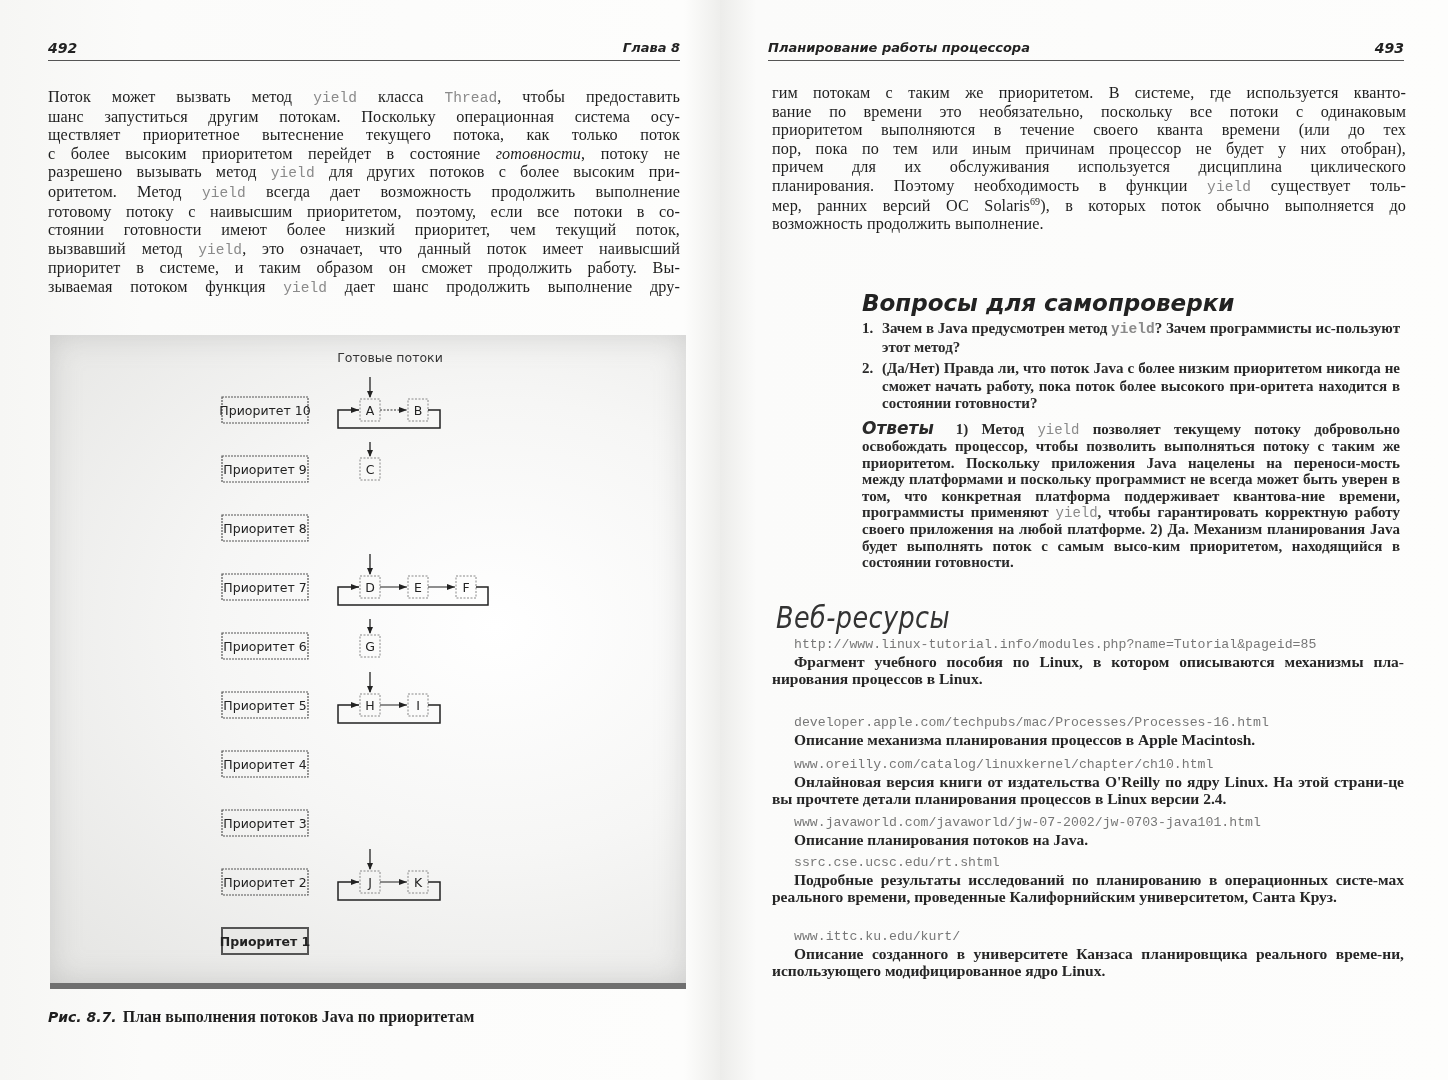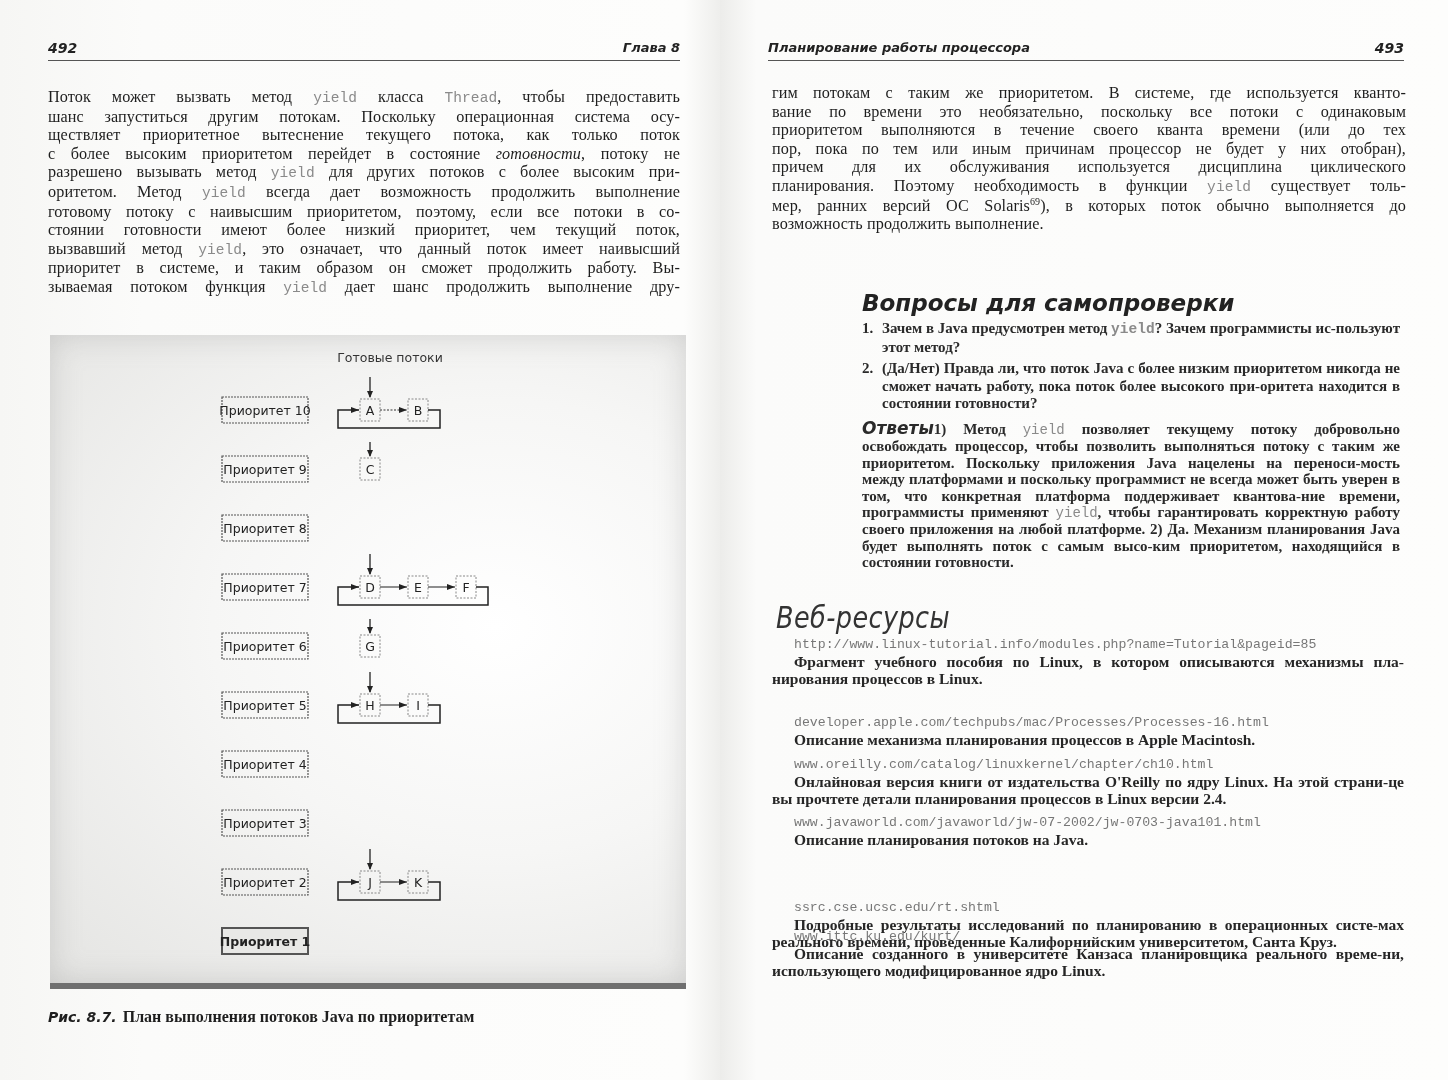--- a/index.html
+++ b/index.html
@@ -45,21 +45,21 @@
   .fig-lbl { font-family: "DejaVu Sans", sans-serif; font-size: 12.5px; fill: #222; }
   .fig-title { font-family: "DejaVu Sans", sans-serif; font-size: 12.5px; fill: #333; }
   .caption { position: absolute; left: 48px; top: 1008px; font-size: 16px; font-weight: bold; white-space: nowrap; }
   .caption .fn { font-family: "DejaVu Sans", sans-serif; font-style: italic; font-weight: bold; font-size: 14px; margin-right: 6px; margin-top: 12px; }
 
   .heading-it { position: absolute; font-family: "DejaVu Sans", sans-serif; font-style: italic; font-weight: bold; color: #222; white-space: nowrap; }
   .qlist { position: absolute; left: 862px; top: 320px; width: 538px; font-size: 15px; line-height: 17.5px; font-weight: bold; color: #2a2a2a; }
   .qitem { position: relative; padding-left: 20px; margin-bottom: 4px; text-align: justify; }
   .qitem .num { position: absolute; left: 0; top: 0; }
   .answers { position: absolute; left: 862px; top: 420px; width: 538px; font-size: 15px; line-height: 16.4px; font-weight: bold; color: #2a2a2a; text-align: justify; }
-  .answers .lbl { font-family: "DejaVu Sans", sans-serif; font-style: italic; font-weight: bold; font-size: 17px; }
+  .answers .lbl { font-family: "DejaVu Sans", sans-serif; font-style: italic; font-weight: bold; font-size: 17px; margin-right: 22px; }
   .answers .code { font-weight: normal; font-size: 14px; }
 
   .web-h { left: 776px; top: 600px; font-size: 30px; font-weight: normal; font-style: italic; letter-spacing: 0.5px; color: #333; transform: scaleX(0.85); transform-origin: left; }
   .res { position: absolute; left: 772px; width: 632px; }
   .res .url { display: block; padding-left: 22px; font-family: "Liberation Mono", monospace; font-size: 13.2px; color: #777; line-height: 17px; }
   .res .desc { display: block; font-size: 15.5px; line-height: 17px; font-weight: bold; color: #262626; text-indent: 22px; text-align: justify; }
 </style>
 </head>
 <body>
 
@@ -201,21 +201,21 @@
       <span class="desc">Описание механизма планирования процессов в Apple Macintosh.</span>
     </div>
     <div class="res" style="top: 756px;">
       <span class="url">www.oreilly.com/catalog/linuxkernel/chapter/ch10.html</span>
       <span class="desc">Онлайновая версия книги от издательства O'Reilly по ядру Linux. На этой страни-це вы прочтете детали планирования процессов в Linux версии 2.4.</span>
     </div>
     <div class="res" style="top: 814px;">
       <span class="url">www.javaworld.com/javaworld/jw-07-2002/jw-0703-java101.html</span>
       <span class="desc">Описание планирования потоков на Java.</span>
     </div>
-    <div class="res" style="top: 854px; margin-top: 45px;">
+    <div class="res" style="top: 854px;">
       <span class="url">ssrc.cse.ucsc.edu/rt.shtml</span>
       <span class="desc">Подробные результаты исследований по планированию в операционных систе-мах реального времени, проведенные Калифорнийским университетом, Санта Круз.</span>
     </div>
     <div class="res" style="top: 928px;">
       <span class="url">www.ittc.ku.edu/kurt/</span>
       <span class="desc">Описание созданного в университете Канзаса планировщика реального време-ни, использующего модифицированное ядро Linux.</span>
     </div>
   </div>
 
 </body></html>

